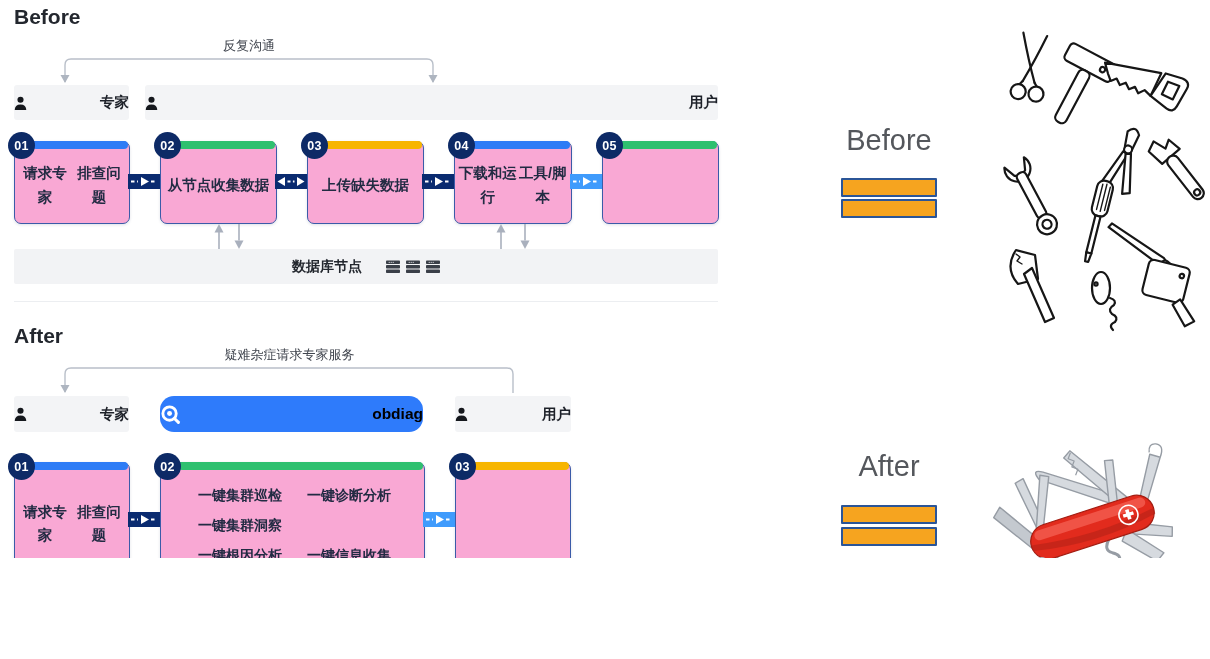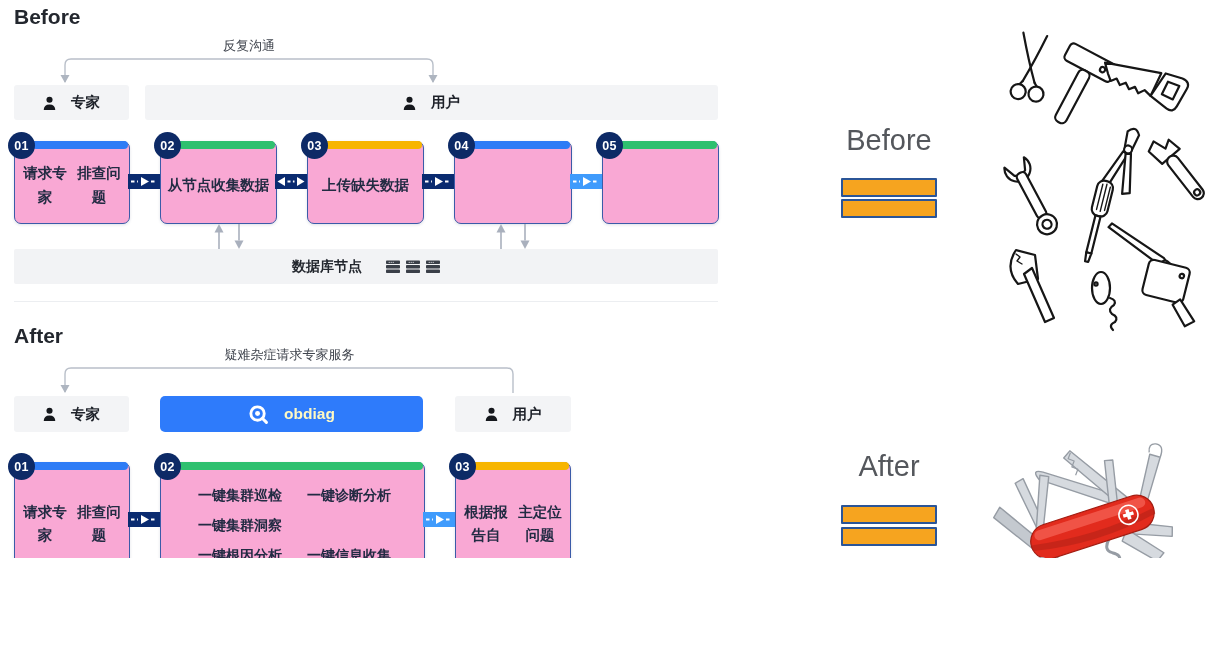--- a/index.html
+++ b/index.html
@@ -13,28 +13,28 @@
 
   
   .comm-label{position:absolute;font-size:13px;color:#40454e;text-align:center;}
   .cl-b{left:65px;top:37px;width:368px;}
   .cl-a{left:65px;top:346px;width:449px;}
   .bracket{position:absolute;}
   .br-b{left:58px;top:56px;width:382px;height:27px;}
   .br-a{left:58px;top:365px;width:462px;height:28px;}
 
   
-  .actor{position:absolute;display:flex;align-items:center;justify-content:center;gap:15px;
+  .actor{position:absolute;display:flex;align-items:center;justify-content:space-between;gap:15px;
          background:#f3f4f6;border-radius:3px;font-size:14.5px;font-weight:600;color:#1d2129;}
   .ex-b{left:14px;top:85px;width:115px;height:35px;}
   .us-b{left:145px;top:85px;width:573px;height:35px;}
   .ex-a{left:14px;top:396px;width:115px;height:36px;}
   .us-a{left:455px;top:396px;width:116px;height:36px;}
-  .obdiag-btn{left:160px;top:396px;width:263px;height:36px;background:#2e7bfb;border-radius:5px;
-         color:#fef9c3;font-size:15.5px;font-weight:600;}
+  .obdiag-btn{left:160px;top:396px;width:263px;height:36px;background:#2e7bfb;border-radius:14px;
+         color:#000000;font-size:15.5px;font-weight:600;}
 
   
   .card{position:absolute;background:#f9a8d4;border:1px solid #3b5ba8;border-radius:7px;
         box-shadow:0 1px 3px rgba(25,45,90,.14);}
   .c1b{left:14px;top:141px;width:114px;height:81px;}
   .c2b{left:160px;top:141px;width:115px;height:81px;}
   .c3b{left:307px;top:141px;width:115px;height:81px;}
   .c4b{left:454px;top:141px;width:116px;height:81px;}
   .c5b{left:602px;top:141px;width:115px;height:81px;}
   .c1a{left:14px;top:462px;width:114px;height:116px;}
@@ -140,20 +140,24 @@
       <div class="accent acc-yellow"></div>
       <div class="badge">03</div>
       <div class="card-text">
         <span>上传缺失</span>
           <span>数据</span>
       </div>
     </div>
     <div class="card c4b">
       <div class="accent acc-blue"></div>
       <div class="badge">04</div>
+      <div class="card-text">
+        <span>下载和运行</span>
+          <span>工具/脚本</span>
+      </div>
     </div>
     <div class="card c5b">
       <div class="accent acc-green"></div>
       <div class="badge">05</div>
     </div>
 
     <div class="conn cn1b">
       <svg width="32" height="15" viewBox="0 0 32 15">
           <path d="M3,7.5 H10" stroke="#fff" stroke-width="2" stroke-dasharray="3.5 2.6" fill="none"></path>
           <path d="M13,3 L21,7.5 L13,12 Z" fill="#fff"></path>
@@ -286,24 +290,20 @@
           </div>
         <div class="f-row">
             <span>一键根因分析</span>
             <span>一键信息收集</span>
           </div>
       </div>
     </div>
     <div class="card c3a">
       <div class="accent acc-yellow"></div>
       <div class="badge">03</div>
-      <div class="card-text">
-        <span>根据报告自</span>
-          <span>主定位问题</span>
-      </div>
     </div>
 
     <div class="conn cn1a">
       <svg width="32" height="15" viewBox="0 0 32 15">
           <path d="M3,7.5 H10" stroke="#fff" stroke-width="2" stroke-dasharray="3.5 2.6" fill="none"></path>
           <path d="M13,3 L21,7.5 L13,12 Z" fill="#fff"></path>
           <path d="M23,7.5 H29" stroke="#fff" stroke-width="2" stroke-dasharray="3.5 2.6" fill="none"></path>
         </svg>
     </div>
     <div class="conn cn2a">

